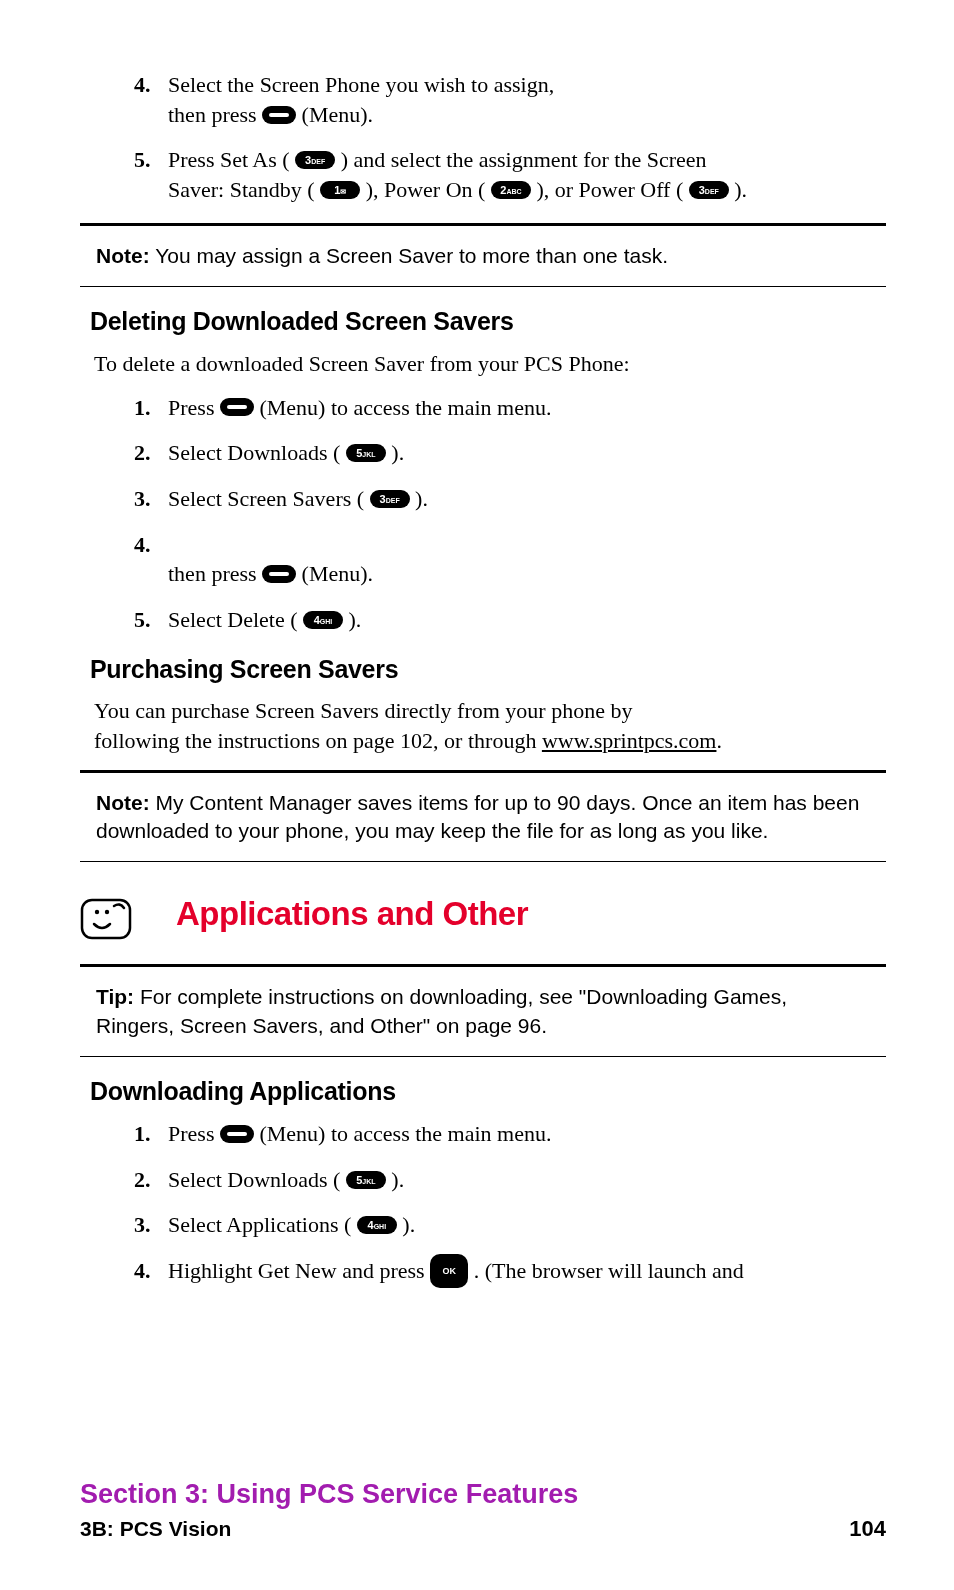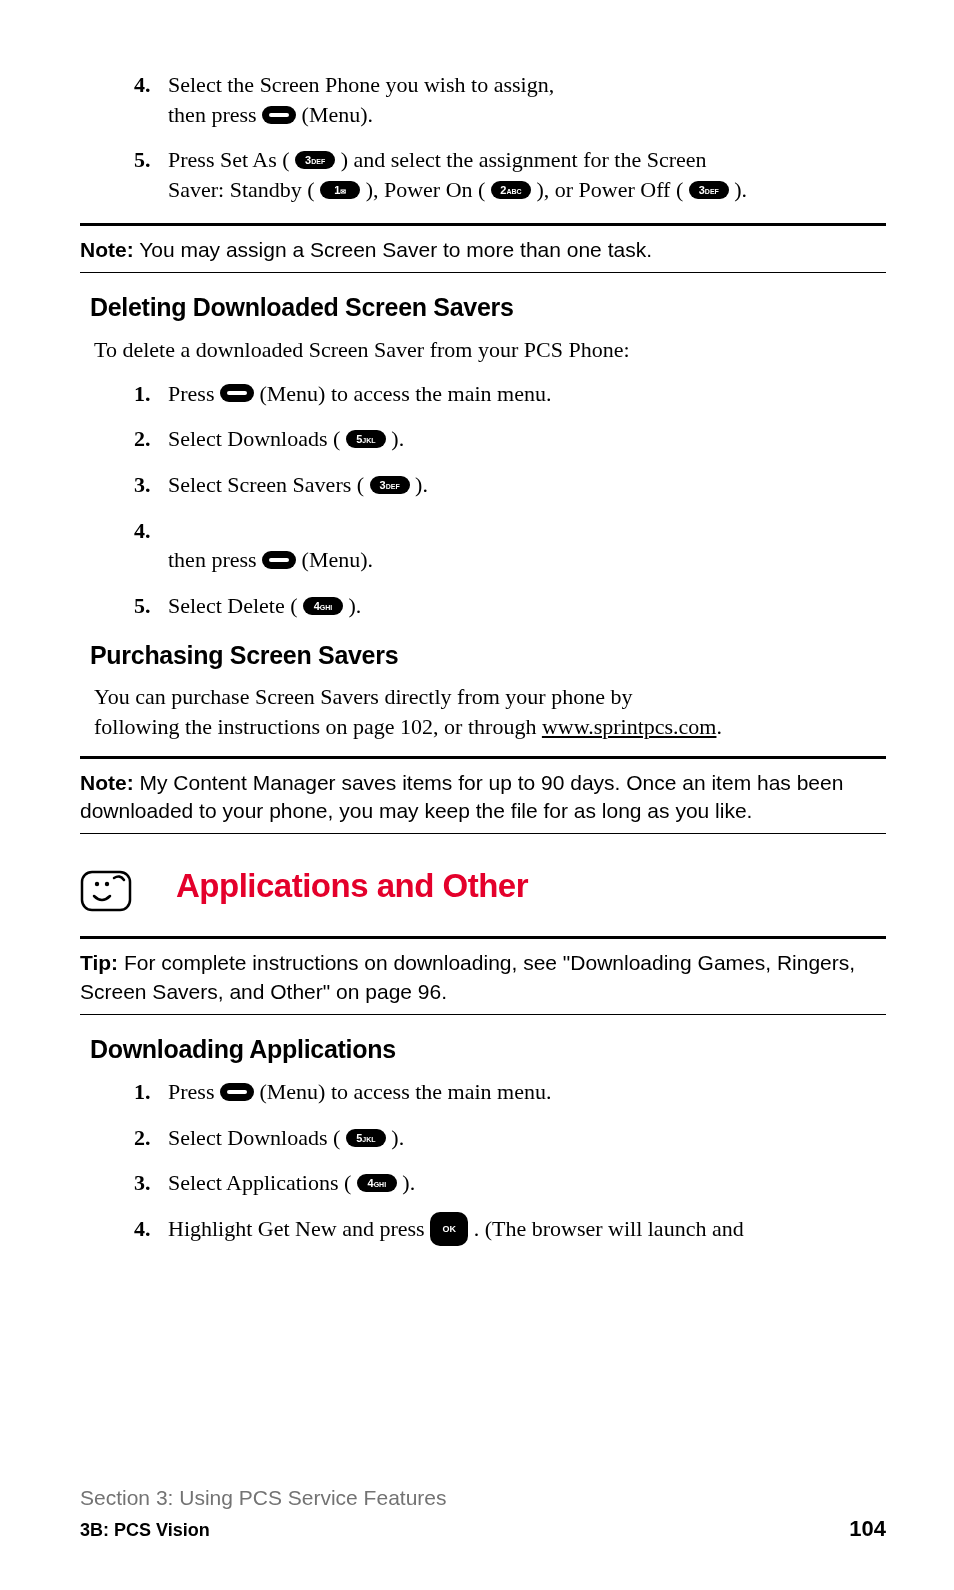--- a/index.html
+++ b/index.html
@@ -27,21 +27,21 @@
     font-family:Georgia,serif;
   }
   .cont{padding-left:0;}
   .bold{font-weight:normal;}
   .hr-thick{border:none;border-top:3px solid #000;margin:14px 0 10px 0;}
   .hr-thin{border:none;border-top:1.5px solid #000;margin:8px 0 16px 0;}
   .note-block{
     font-family:"Helvetica Neue",Arial,sans-serif;
     font-size:21px;
     line-height:1.35;
-    margin:0;
+    margin:16px;
   }
   .note-block .label{font-weight:bold;}
   .h3{
     font-family:"Helvetica Neue",Arial,sans-serif;
     font-weight:800;
     font-size:25px;
     margin:18px 0 10px 10px;
     letter-spacing:-0.3px;
   }
   .body-p{
@@ -119,32 +119,32 @@
     flex:0 0 auto;
     margin-top:6px;
   }
   .link{text-decoration:underline;}
   .footer{
     position:absolute;
     left:80px;right:68px;bottom:46px;
     font-family:"Helvetica Neue",Arial,sans-serif;
   }
   .footer .line1{
-    font-size:21px;
-    font-weight:400;
-    color:#737373;
+    font-size:27px;
+    font-weight:700;
+    color:#a21caf;
   }
   .footer .line2-row{
     display:flex;
     justify-content:space-between;
     align-items:baseline;
     margin-top:2px;
   }
   .footer .line2{
-    font-size:18px;
+    font-size:21px;
     font-weight:800;
   }
   .footer .page{
     font-size:22px;
     font-weight:800;
   }
 </style>
 </head>
 <body>
 

